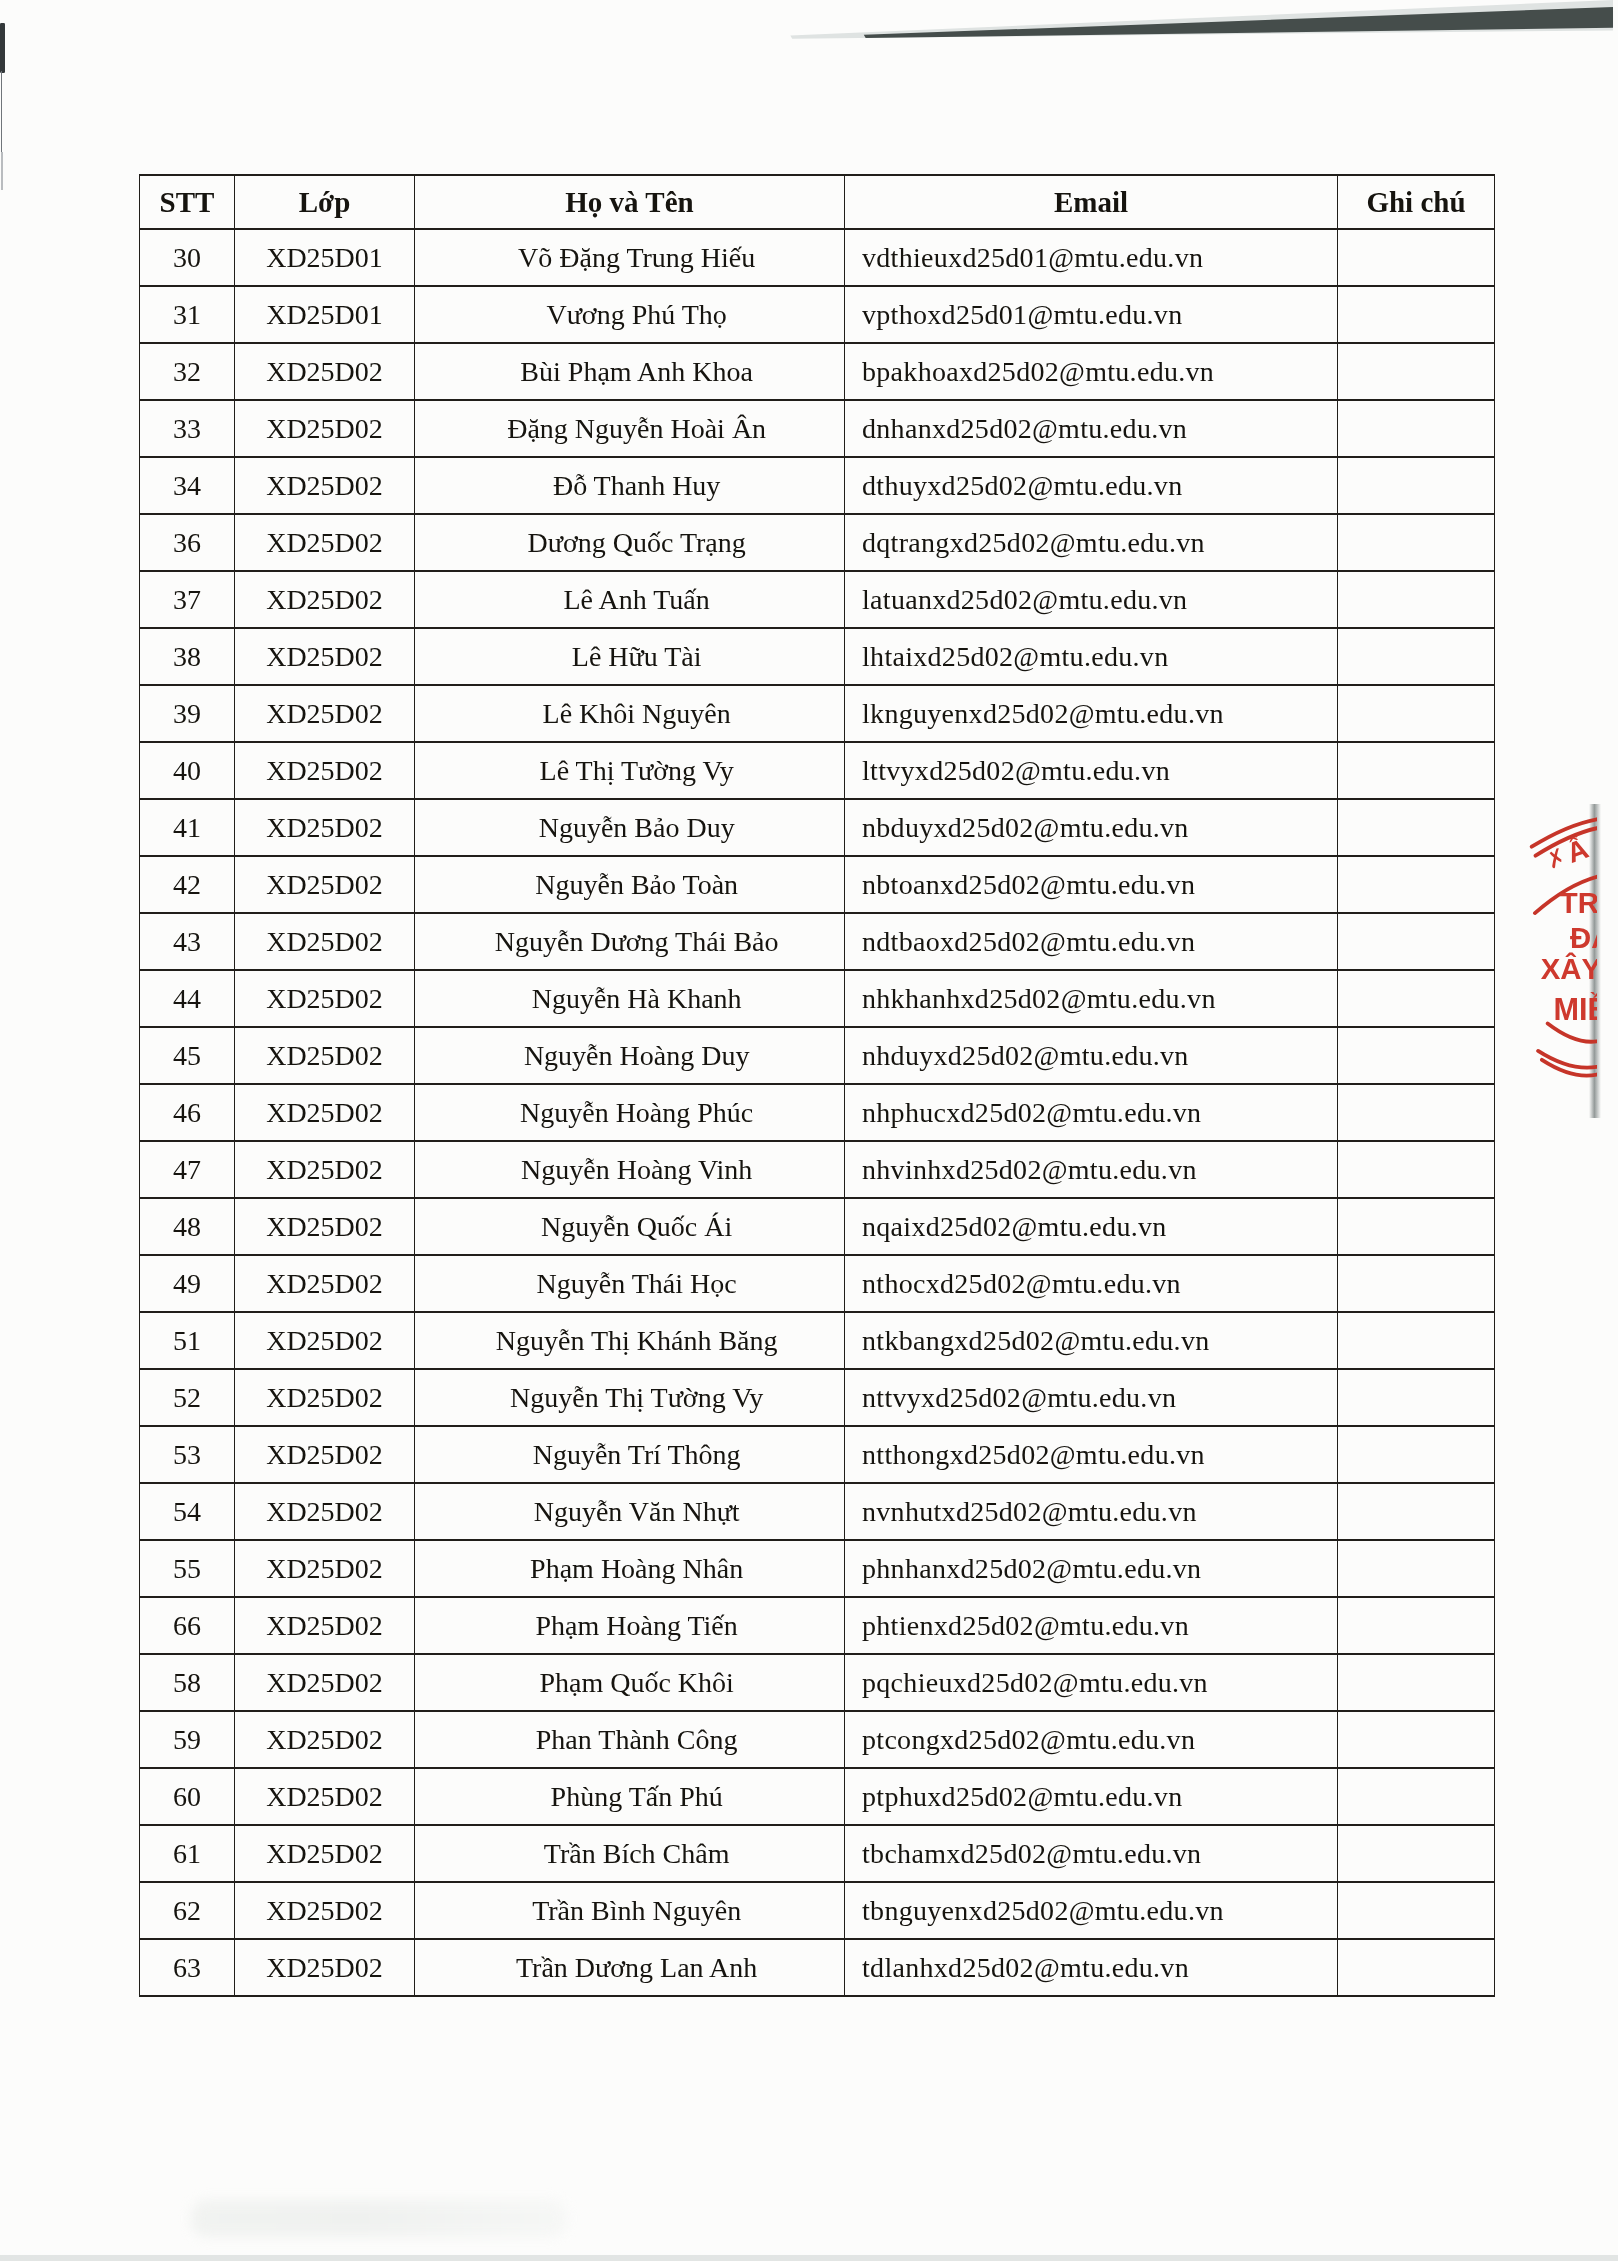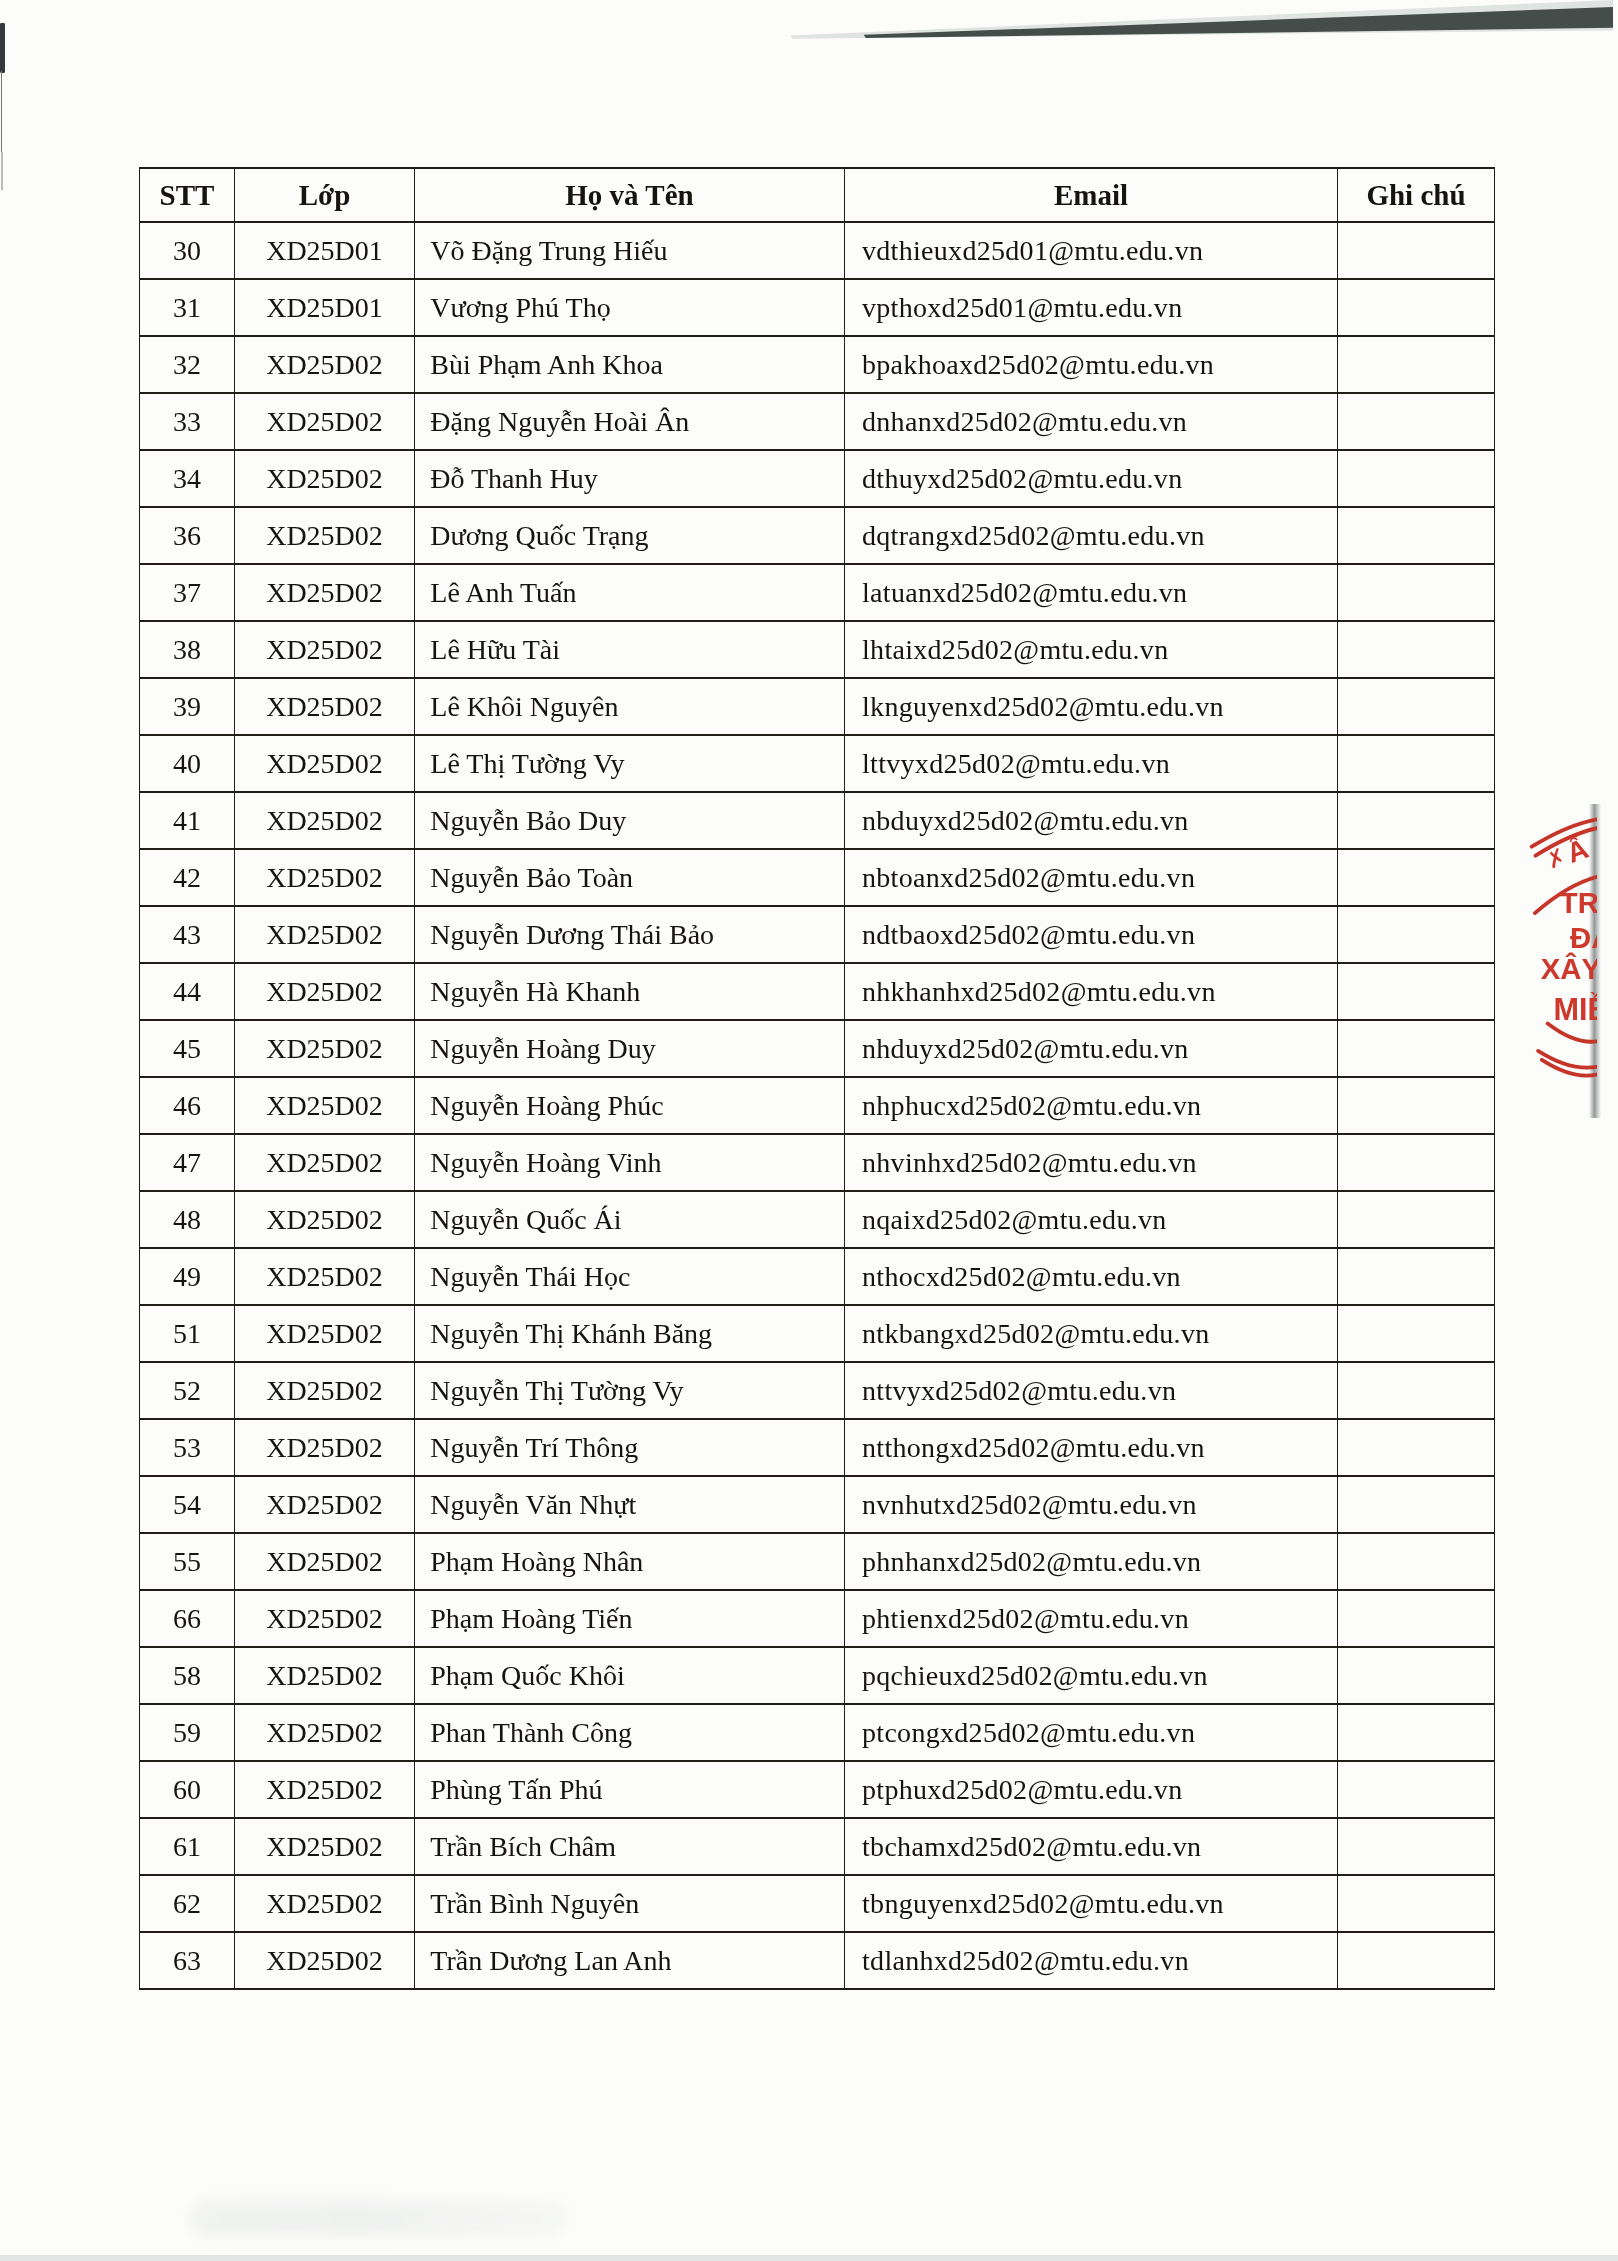--- a/index.html
+++ b/index.html
@@ -22,34 +22,34 @@
   .bottom-strip { position:absolute; left:0; bottom:0; width:100%; height:5.7px;
     background:#e2e5e4; }
   .smudge { position:absolute; left:191px; top:2200px; width:376px; height:37px;
     background:linear-gradient(to right,#e9ece9 0%,#e6e9e7 45%,#f2f4f2 100%);
     filter:blur(5.7px); opacity:.55; border-radius:15.3px; }
   .edge-band { position:absolute; left:1589px; top:804px; width:11.5px; height:314px;
     background:linear-gradient(to right, rgba(154,160,159,0) 0%, rgba(130,137,136,.85) 45%, rgba(213,217,216,0) 100%); }
 
   
   table.roster {
-    position:absolute; left:139px; top:167px; width:1354px;
+    position:absolute; left:139px; top:174px; width:1354px;
     border-collapse:collapse; table-layout:fixed;
     color:#16140f;
   }
   .roster th, .roster td {
     border:1.9px solid #211e1a;
     border-top-width:2.5px; border-bottom-width:2.5px;
     overflow:hidden; white-space:nowrap;
   }
   .roster th { font-size:29px; font-weight:bold; height:50px; text-align:center; }
   .roster td { font-size:28px; height:53px; }
   .c-stt  { text-align:center; }
   .c-lop  { text-align:center;margin-top:30px; }
-  .c-name { text-align:left; padding-left:15.3px; }
+  .c-name { text-align:center; padding-left:15.3px; }
   .c-email{ text-align:left; padding-left:17px; letter-spacing:0.3px;border-radius:15px; }
 
   
   .stamp { position:absolute; left:1506px; top:811px; width:91px; height:305px;
     overflow:hidden; }
   .stamp svg { display:block; }
   .stamp text {
     font-family:"Liberation Sans","DejaVu Sans",sans-serif;
     font-weight:bold;
   }

